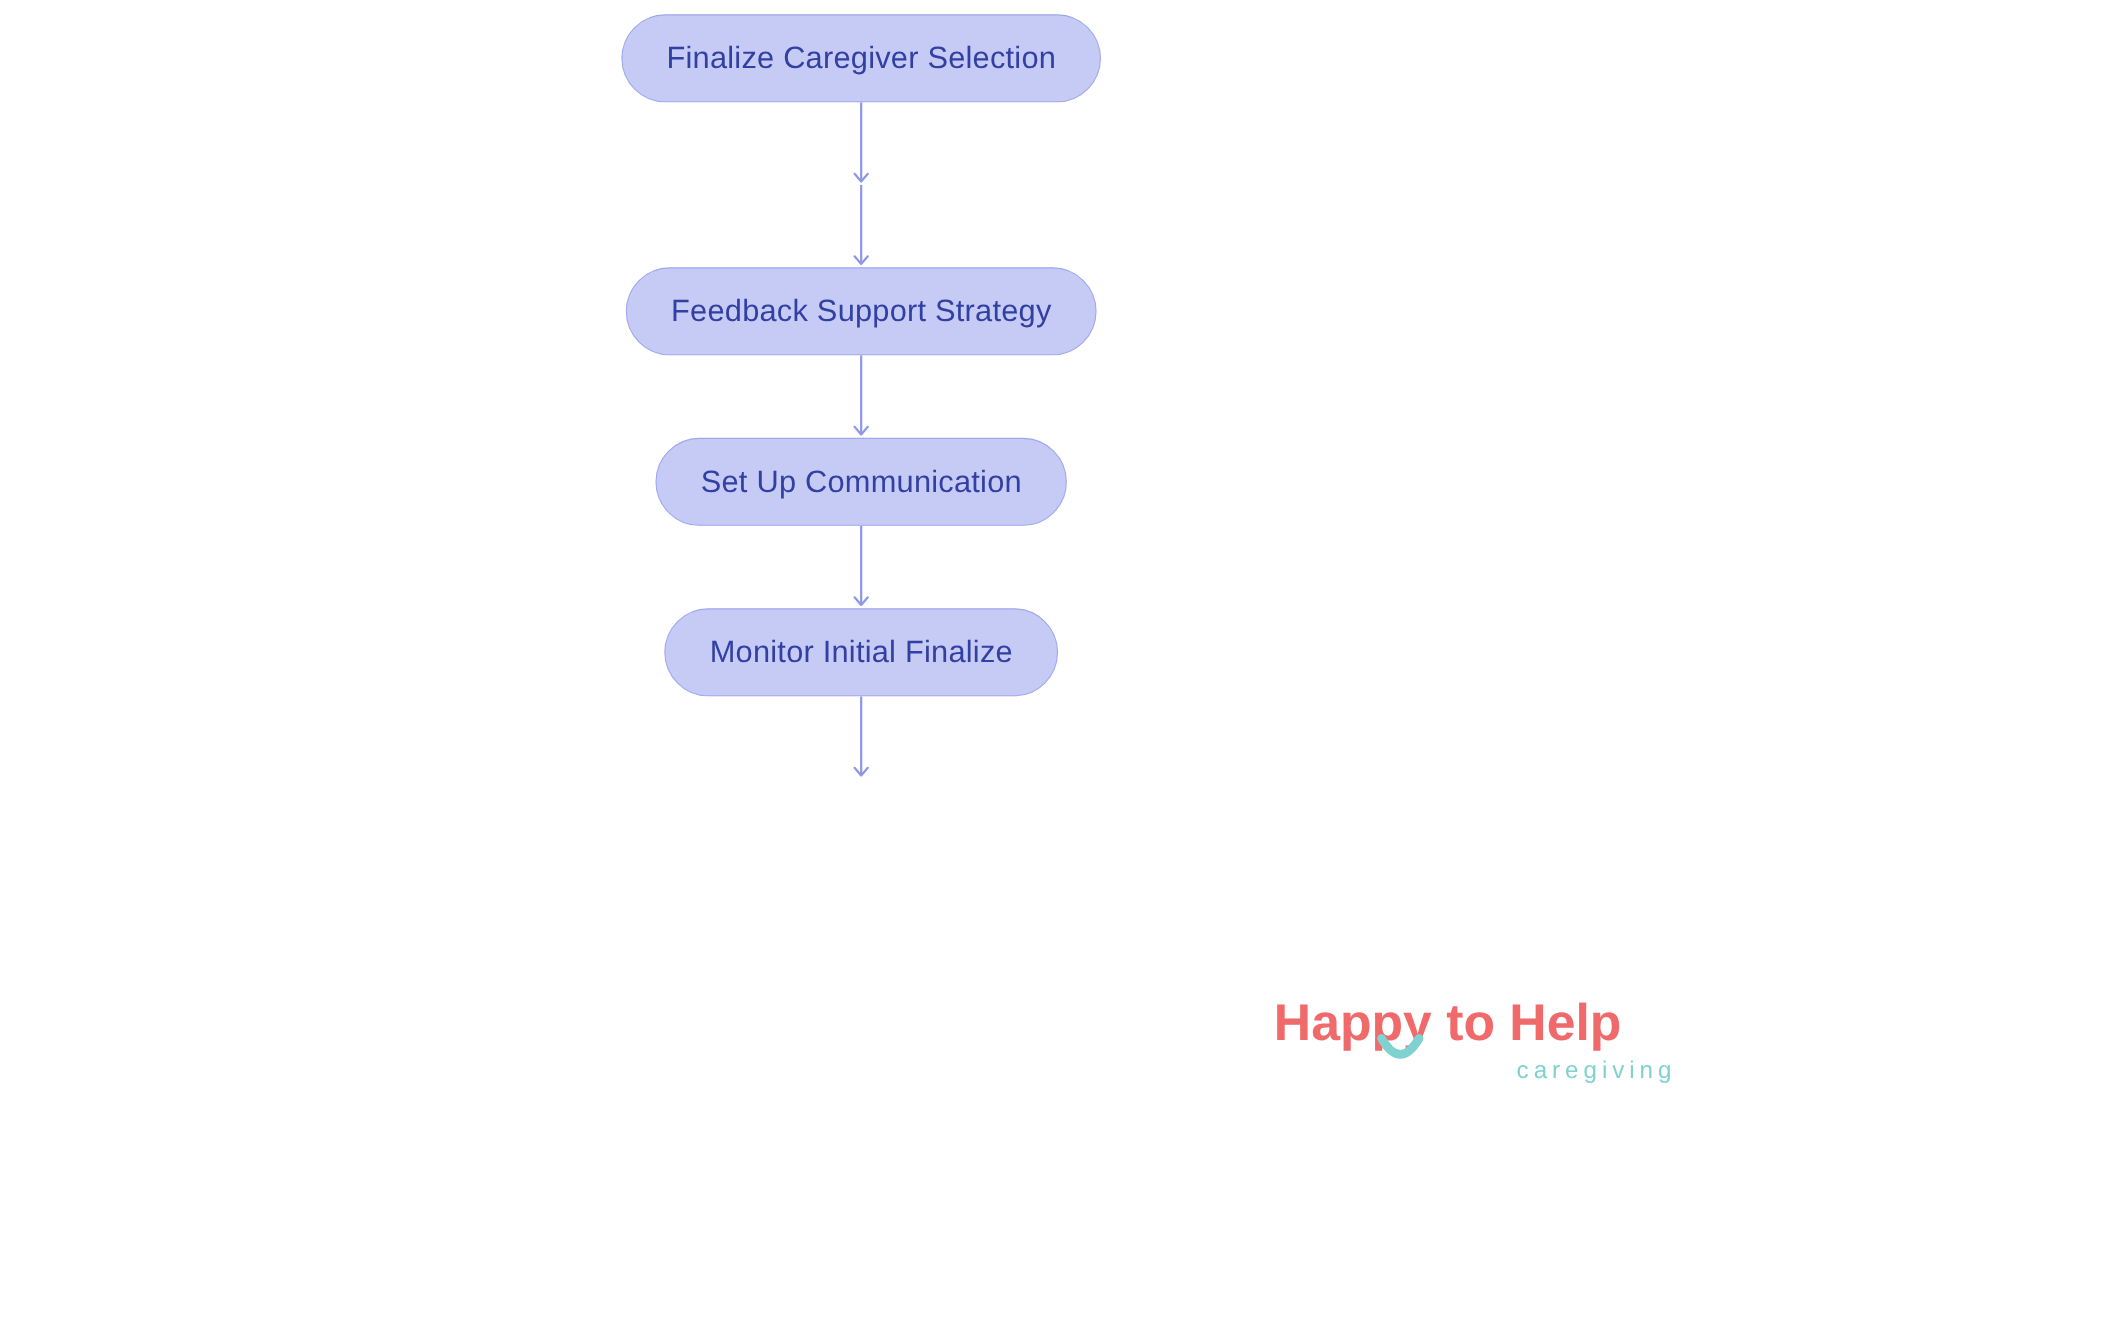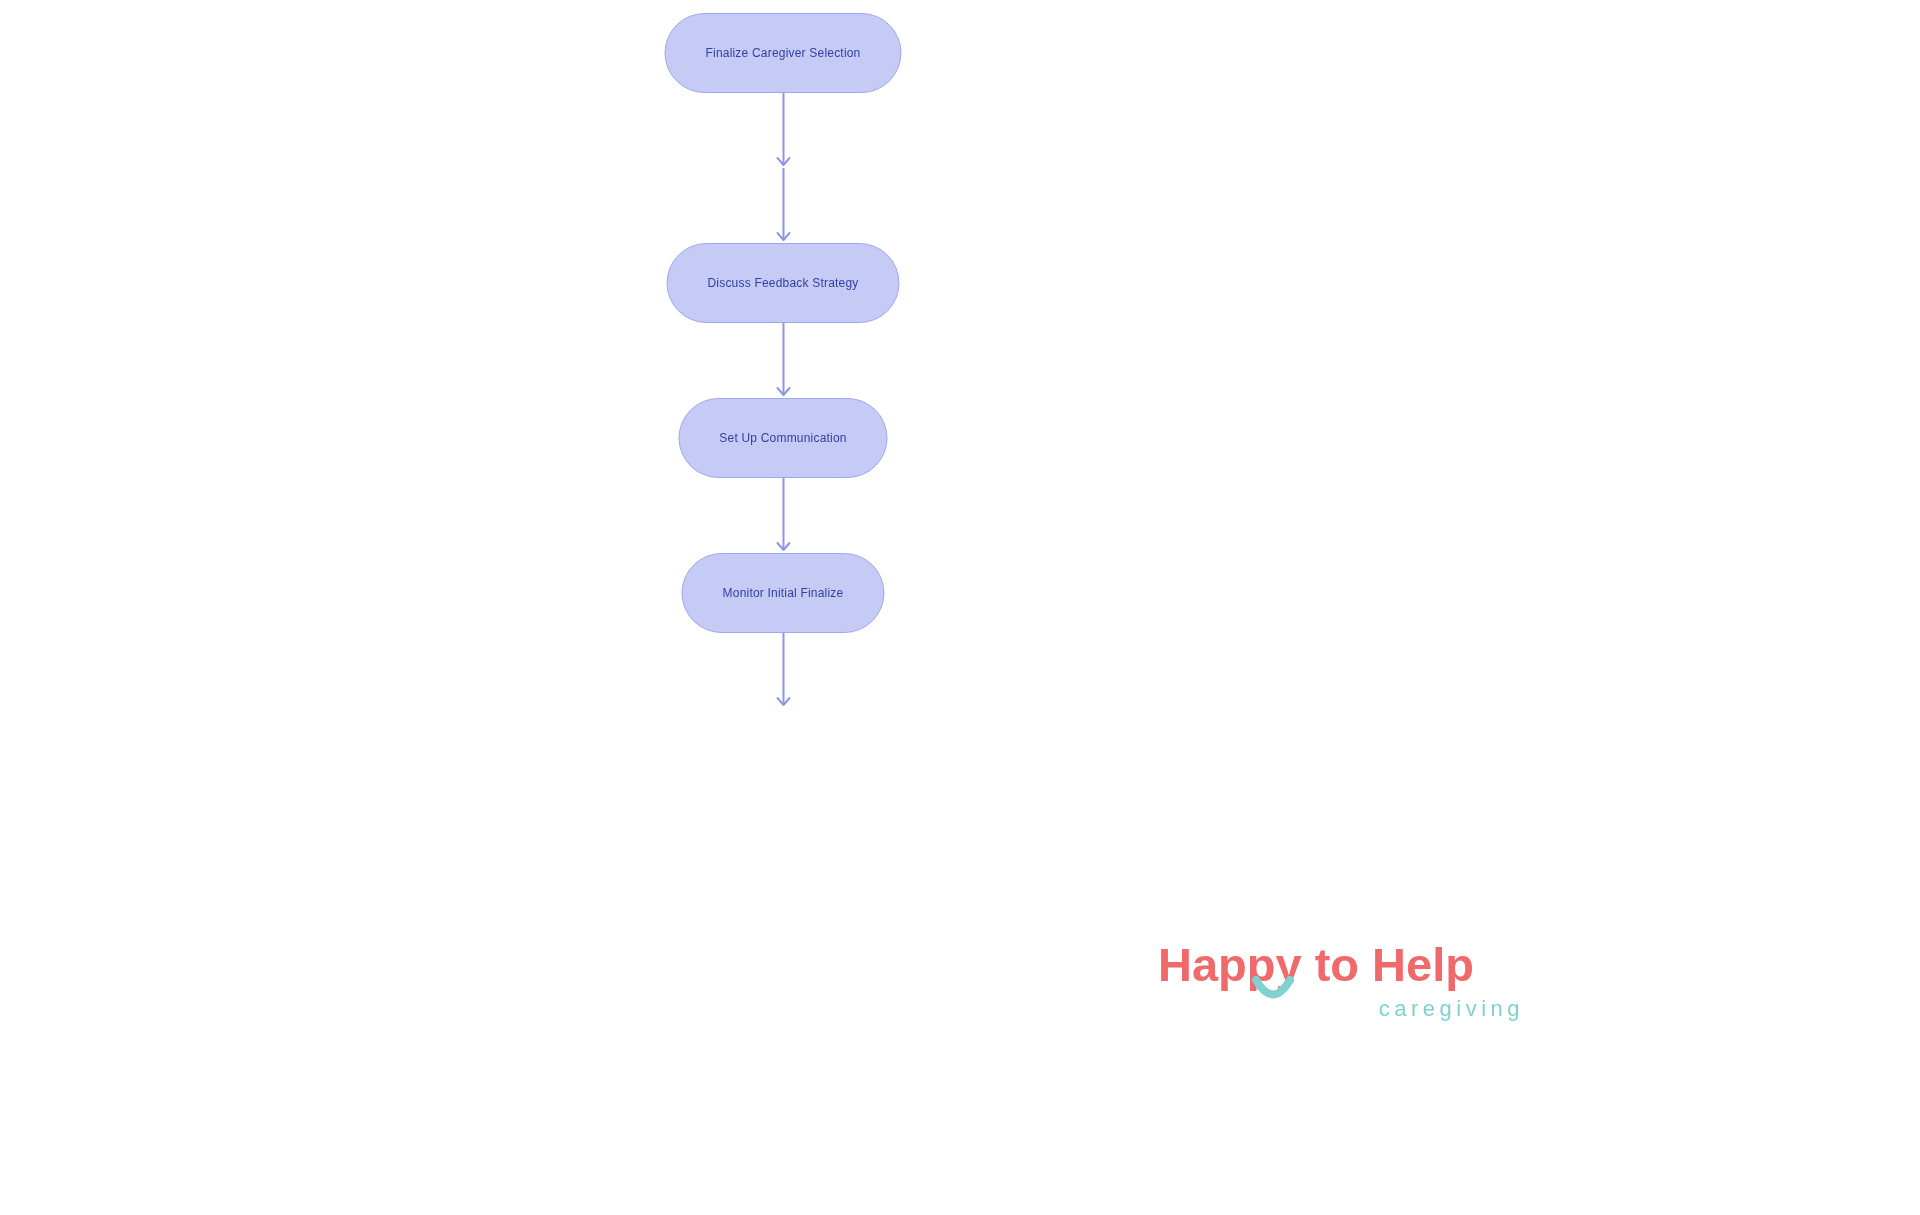--- a/index.html
+++ b/index.html
@@ -27,32 +27,32 @@
     box-sizing: border-box;
     padding: 0 40px;
     border-radius: 40px;
     background: #c6cbf5;
     border: 1px solid #9ea8ee;
     display: flex;
     align-items: center;
     justify-content: center;
   }
   .node .label {
-    font-size: 12px;
+    font-size: 28px;
     color: #3340a3;
     white-space: nowrap;
     letter-spacing: 0.2px;
   }
   .arrow { display: block; }
 
   
   .logo {
     position: absolute;
     left: 1158px;
-    top: 937px;
+    top: 901px;
     width: 366px;
   }
   .wordmark {
     font-size: 47px;
     font-weight: 700;
     color: #f06a6c;
     white-space: nowrap;
   }
   .smile {
     position: absolute;
@@ -84,21 +84,21 @@
       <path d="M2 65 L8 72 L14 65" fill="none" stroke="#8e96e8" stroke-width="2" stroke-linecap="round" stroke-linejoin="round"></path>
     </svg>
 
 
     <svg class="arrow" width="16" height="75" viewBox="0 0 16 75">
       <line x1="8" y1="0" x2="8" y2="71" stroke="#8e96e8" stroke-width="2"></line>
       <path d="M2 65 L8 72 L14 65" fill="none" stroke="#8e96e8" stroke-width="2" stroke-linecap="round" stroke-linejoin="round"></path>
     </svg>
 
     <div class="node">
-      <span class="label">Discuss Feedback Strategy</span>
+      <span class="label">Feedback Support Strategy</span>
     </div>
 
     <svg class="arrow" width="16" height="75" viewBox="0 0 16 75">
       <line x1="8" y1="0" x2="8" y2="71" stroke="#8e96e8" stroke-width="2"></line>
       <path d="M2 65 L8 72 L14 65" fill="none" stroke="#8e96e8" stroke-width="2" stroke-linecap="round" stroke-linejoin="round"></path>
     </svg>
 
     <div class="node">
       <span class="label">Set Up Communication</span>
     </div>

